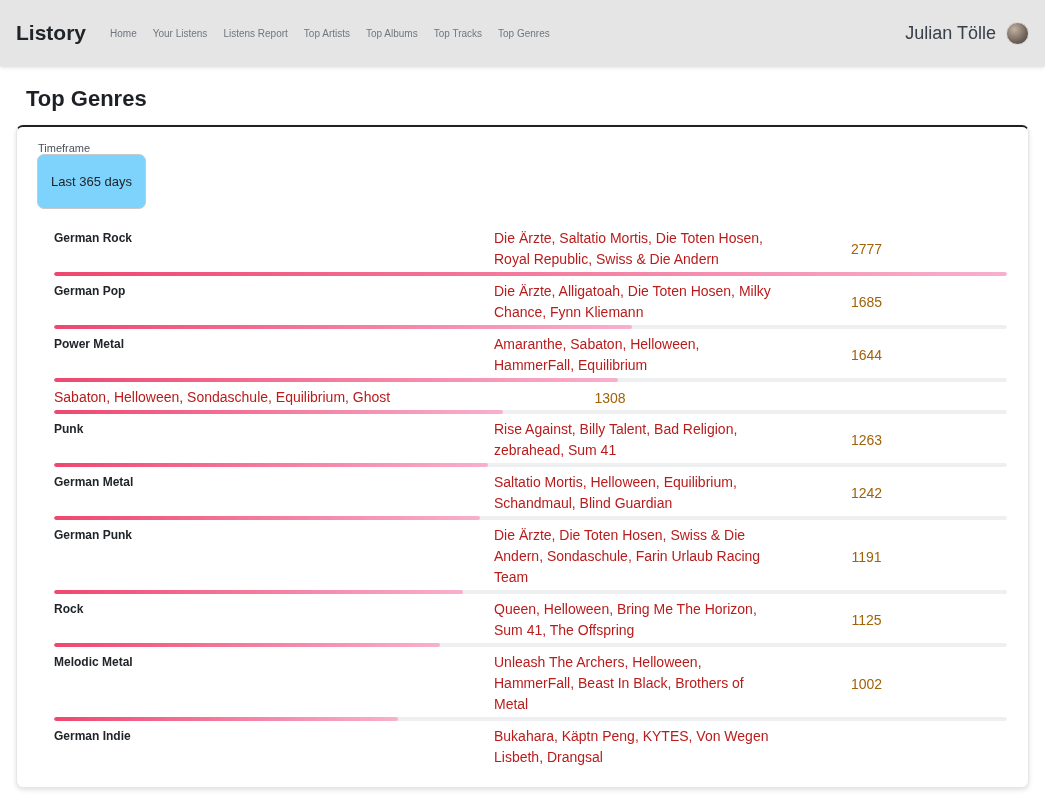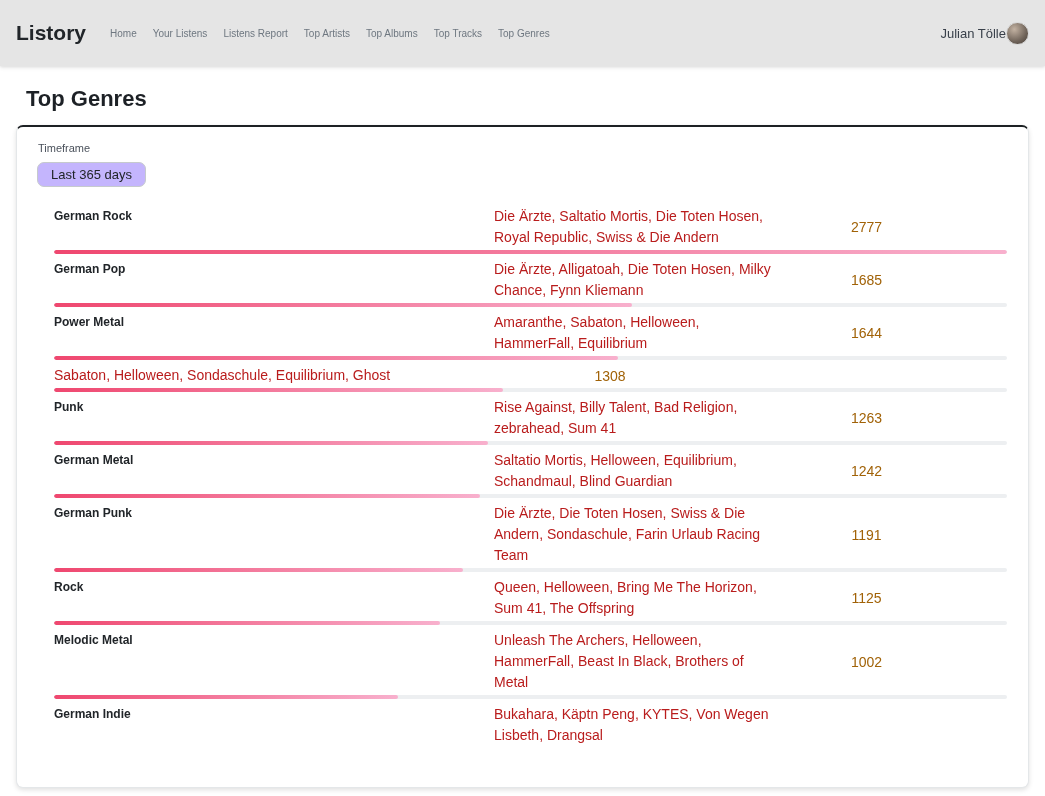--- a/index.html
+++ b/index.html
@@ -20,22 +20,22 @@
   .logo {
     font-size:21px; font-weight:700; color:#212529;
     text-decoration:none; margin-right:16px; cursor:pointer;
   }
   .main-nav { display:flex; align-items:center; }
   .nav-link {
     color:#6e7780; font-size:10px; text-decoration:none;
     padding:6px 8px; white-space:nowrap; cursor:pointer;
   }
   .user {
-    margin-left:auto; display:flex; align-items:center; 
-    font-size:13px; color:#39404a; cursor:pointer;
+    margin-left:auto; display:flex; align-items:center; gap:10px;
+    font-size:18px; color:#39404a; cursor:pointer;
   }
   .avatar {
     width:23px; height:23px; border-radius:50%;
     background:radial-gradient(circle at 35% 30%, #c3b2a2, #6e6258 62%, #463f39);
     border:1px solid #d8d8d8;
   }
 
   
   h1.page-title {
     font-size:22px; font-weight:700; color:#1d2126;
@@ -46,25 +46,25 @@
     margin:0 16px;
     background:#fff;
     border:1px solid #e4e7e9;
     border-top:2px solid #1d2124;
     border-radius:7px;
     box-shadow:0 2px 5px rgba(0,0,0,.12);
     padding:13px 20px 0;
     height:663px;
     overflow:hidden;
   }
-  .tf-label { font-size:11px; color:#4a515b; margin:2px 0 8px 1px; }
+  .tf-label { font-size:11px; color:#4a515b; margin:2px 0 0 1px; }
   .tf-select {
-    display:inline-block; background:#c4b5fd;
+    display:inline-block; background:#7dd3fc;
     border:1px solid #c6cacd; border-radius:7px;
-    padding:4px 13px; font-size:13px; color:#212529;
+    padding:19px 13px; font-size:13px; color:#212529;
     font-family:inherit; cursor:pointer;
   }
 
   
   .genre-list { margin-top:17px; padding:0 1px 0 17px; }
   .genre-row { }
   .genre-main {
     display:grid;
     grid-template-columns:440px 286px 1fr;
     align-items:start;

